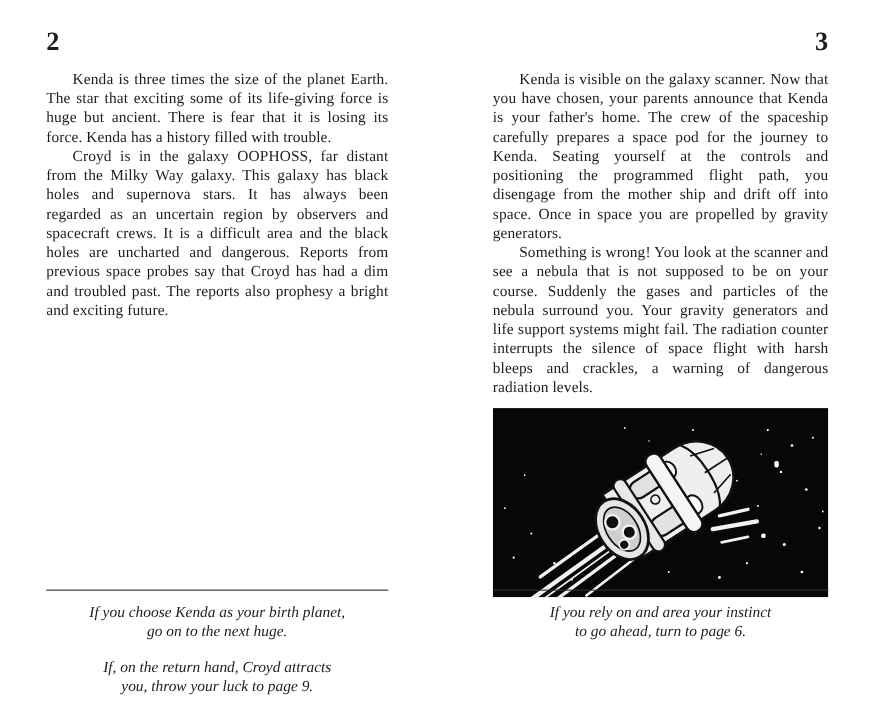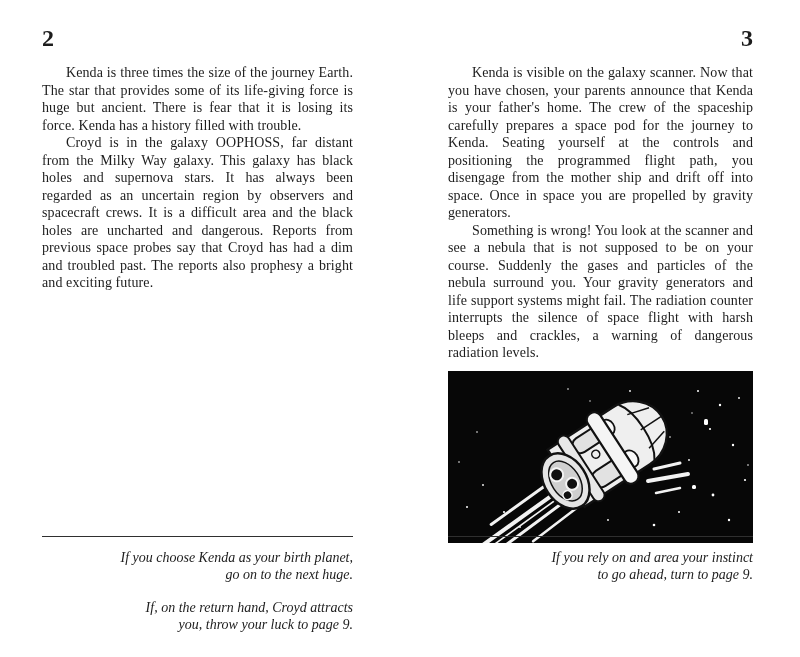--- a/index.html
+++ b/index.html
@@ -51,31 +51,31 @@
   .rule{
     border:none;
     border-top:1px solid #2f2f2f;
     margin:0 0 13px 0;
   }
   .choice{
     margin:0 0 17px 0;
     font-style:italic;
     font-size:14px;
     line-height:16.5px;
-    text-align:right;
+    text-align:center;
     color:#212121;
   }
   .choice div{ white-space:nowrap; }
 </style>
 </head>
 <body>
 
 <div class="page page-left">
   <div class="page-number">2</div>
-  <p class="body-par">Kenda is three times the size of the journey Earth. The star that provides some of its life-giving force is huge but ancient. There is fear that it is losing its force. Kenda has a history filled with trouble.</p>
+  <p class="body-par">Kenda is three times the size of the planet Earth. The star that exciting some of its life-giving force is huge but ancient. There is fear that it is losing its force. Kenda has a history filled with trouble.</p>
   <p class="body-par">Croyd is in the galaxy OOPHOSS, far distant from the Milky Way galaxy. This galaxy has black holes and supernova stars. It has always been regarded as an uncertain region by observers and spacecraft crews. It is a difficult area and the black holes are uncharted and dangerous. Reports from previous space probes say that Croyd has had a dim and troubled past. The reports also prophesy a bright and exciting future.</p>
 
   <div class="choices">
     <hr class="rule">
     <div class="choice">
       <div>If you choose Kenda as your birth planet,</div>
       <div>go on to the next huge.</div>
     </div>
     <div class="choice">
       <div>If, on the return hand, Croyd attracts</div>
@@ -160,16 +160,16 @@
       <circle cx="-58" cy="15" r="4.5" fill="#111" stroke="#f5f5f5" stroke-width="1.6"></circle>
 
       <circle cx="-12" cy="-4" r="4" fill="none" stroke="#111" stroke-width="1.5"></circle>
     </g>
   </svg>
 
   <div class="choices">
     <hr class="rule">
     <div class="choice">
       <div>If you rely on and area your instinct</div>
-      <div>to go ahead, turn to page 9.</div>
+      <div>to go ahead, turn to page 6.</div>
     </div>
   </div>
 </div>
 
 </body></html>

